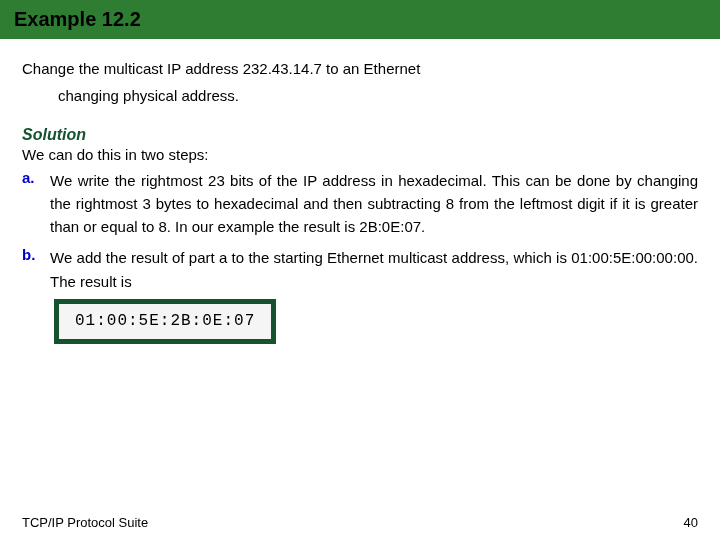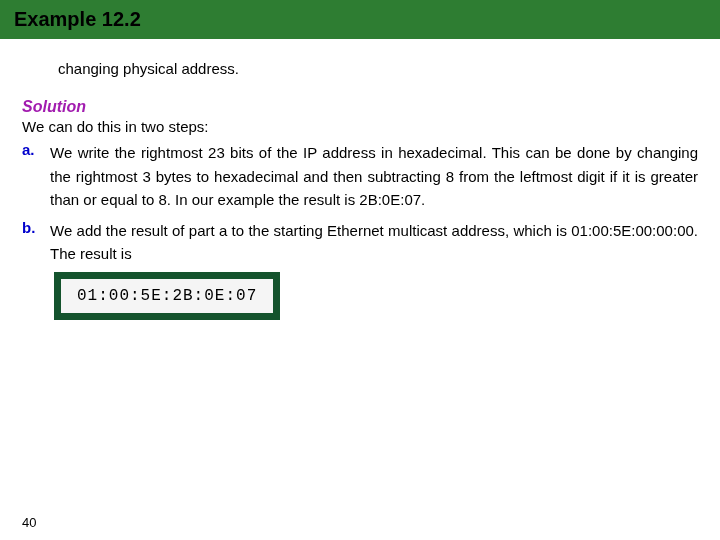--- a/index.html
+++ b/index.html
@@ -35,21 +35,21 @@
       line-height: 1.55;
       text-align: justify;
       margin-bottom: 4px;
     }
 
     .intro-indent {
       margin-left: 36px;
     }
 
     .solution-label {
-      color: #a21caf;
+      color: #14532d;
       font-style: italic;
       font-size: 16px;
       margin-top: 18px;
       margin-bottom: 2px;
       font-weight: bold;
     }
 
     .steps-intro {
       font-size: 15px;
       margin-bottom: 6px;
@@ -77,21 +77,21 @@
 
     .step-content {
       font-size: 15px;
       line-height: 1.55;
       text-align: justify;
       flex: 1;
     }
 
     .result-box {
       display: inline-block;
-      border: 7px solid #14532d;
+      border: 5px solid #14532d;
       background: #f5f5f5;
       padding: 5px 16px;
       font-size: 16px;
       font-family: 'Courier New', monospace;
       margin-top: 6px;
       margin-left: 4px;
       letter-spacing: 1px;
     }
 
     .footer {
@@ -107,20 +107,23 @@
     }
   </style>
 </head>
 <body>
 
 <div class="header-bar">
   <span>Example 12.2</span>
 </div>
 
 <div class="content">
+  <p class="intro-text">
+    <span>Change  the  multicast  IP  address  232.43.14.7  to  an  Ethernet</span>
+  </p>
   <p class="intro-text intro-indent">changing physical address.</p>
 
   <p class="solution-label">Solution</p>
   <p class="steps-intro">We can do this in two steps:</p>
 
   <ol class="steps-list">
     <li class="step-item">
       <span class="step-label">a.</span>
       <span class="step-content">We write the rightmost 23 bits of the IP address in hexadecimal. This can be done by changing the rightmost 3 bytes to hexadecimal and then subtracting 8 from the leftmost digit if it is greater than or equal to 8. In our example the result is 2B:0E:07.</span>
     </li>
@@ -129,14 +132,15 @@
       <span class="step-content">
         <span>We add the result of part a to the starting Ethernet multicast address, which is 01:00:5E:00:00:00. The result is</span>
         <br>
         <span class="result-box">01:00:5E:2B:0E:07</span>
       </span>
     </li>
   </ol>
 </div>
 
 <div class="footer">
+  <span>TCP/IP Protocol Suite</span>
   <span>40</span>
 </div>
 
 </body></html>

